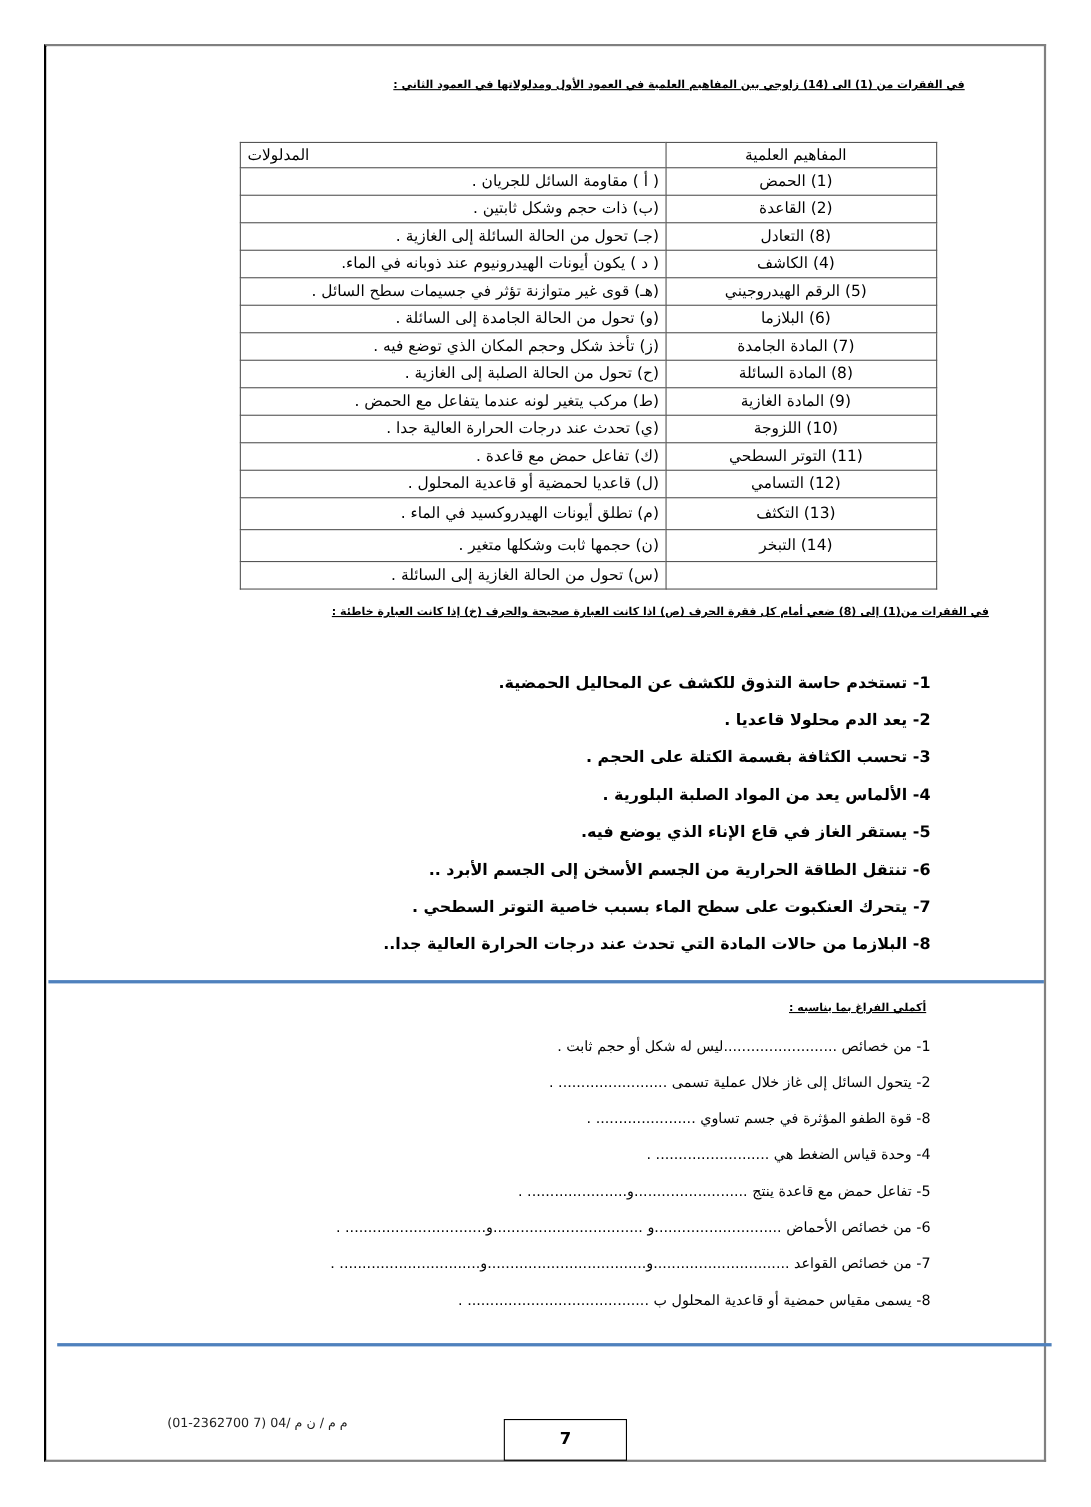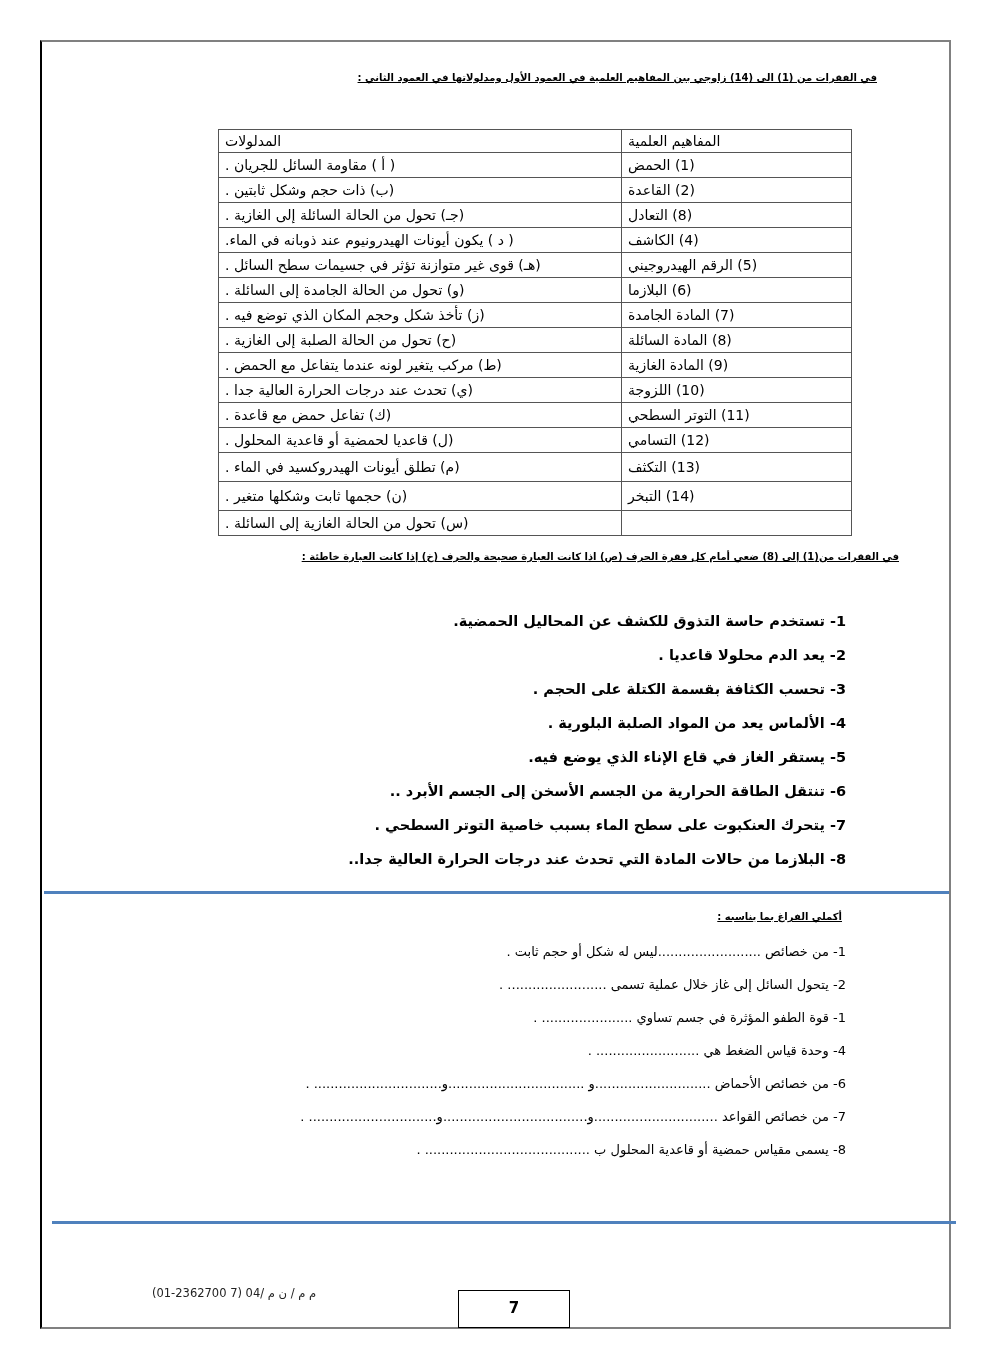--- a/index.html
+++ b/index.html
@@ -4,23 +4,23 @@
 <style>
   html, body { margin: 0; padding: 0; background: #ffffff; }
   body { width: 992px; height: 1370px; position: relative; overflow: hidden; font-family: "DejaVu Sans", "Liberation Sans", sans-serif; color: #000; }
   .page-border { position: absolute; left: 40px; top: 40px; width: 911px; height: 1289px; border-left: 2px solid #000; border-top: 2px solid #808080; border-right: 2px solid #808080; border-bottom: 2px solid #808080; box-sizing: border-box; }
   .heading { position: absolute; font-weight: bold; text-decoration: underline; font-size: 10px; white-space: nowrap; direction: rtl; }
   #h1 { right: 115px; top: 72px; }
   #h2 { right: 93px; top: 551px; }
   #h3 { right: 150px; top: 911px; }
 
   table.match { position: absolute; left: 218px; top: 129px; width: 634px; border-collapse: collapse; direction: rtl; font-size: 14px; }
-  table.match th, table.match td { border: 1px solid #555; padding: 0 6px; height: 24px; text-align: left; white-space: nowrap; font-weight: normal; }
+  table.match th, table.match td { border: 1px solid #555; padding: 0 6px; height: 24px; text-align: right; white-space: nowrap; font-weight: normal; }
   table.match th { height: 22px; }
-  table.match th.col-concept, table.match td.concept { width: 223px; text-align: left; padding-right: 0; }
+  table.match th.col-concept, table.match td.concept { width: 223px; text-align: center; padding-right: 16px; }
   table.match th.col-meaning { text-align: left; }
   table.match td.meaning { padding-right: 6px; }
   table.match tr.tall td { height: 28px; }
 
   .tf-list { position: absolute; right: 146px; top: 604px; direction: rtl; }
   .tf-item { font-weight: bold; font-size: 14.5px; height: 34px; line-height: 34px; white-space: nowrap; }
   .fill-list { position: absolute; right: 146px; top: 935px; direction: rtl; }
   .fill-item { font-weight: normal; font-size: 13px; height: 33px; line-height: 33px; white-space: nowrap; }
 
   .sep { position: absolute; height: 3px; background: #4f81bd; }
@@ -119,22 +119,23 @@
   <div class="tf-item">7- يتحرك العنكبوت على سطح الماء بسبب خاصية التوتر السطحي .</div>
   <div class="tf-item">8- البلازما من حالات المادة التي تحدث عند درجات الحرارة العالية جدا..</div>
 </div>
 
 <div id="sep1" class="sep"></div>
 
 <div id="h3" class="heading">أكملي  الفراغ بما يناسبه :</div>
 <div class="fill-list">
   <div class="fill-item">1- من خصائص .........................ليس له شكل أو حجم ثابت .</div>
   <div class="fill-item">2- يتحول السائل إلى غاز خلال عملية تسمى  ........................ .</div>
-  <div class="fill-item">1- قوة الطفو المؤثرة في جسم تساوي  ...................... .</div>
+  <div class="fill-item">8- قوة الطفو المؤثرة في جسم تساوي  ...................... .</div>
   <div class="fill-item">4- وحدة قياس الضغط هي  ......................... .</div>
+  <div class="fill-item">5- تفاعل حمض مع قاعدة ينتج .........................و...................... .</div>
   <div class="fill-item">6- من خصائص الأحماض ............................و .................................و............................... .</div>
   <div class="fill-item">7- من خصائص القواعد ..............................و...................................و............................... .</div>
   <div class="fill-item">8- يسمى مقياس حمضية أو قاعدية المحلول ب ........................................ .</div>
 </div>
 
 <div id="sep2" class="sep"></div>
 
 <div class="footer-code">(01-2362700 7) 04/ م م / ن م</div>
 <div class="page-number-box">7</div>
 

